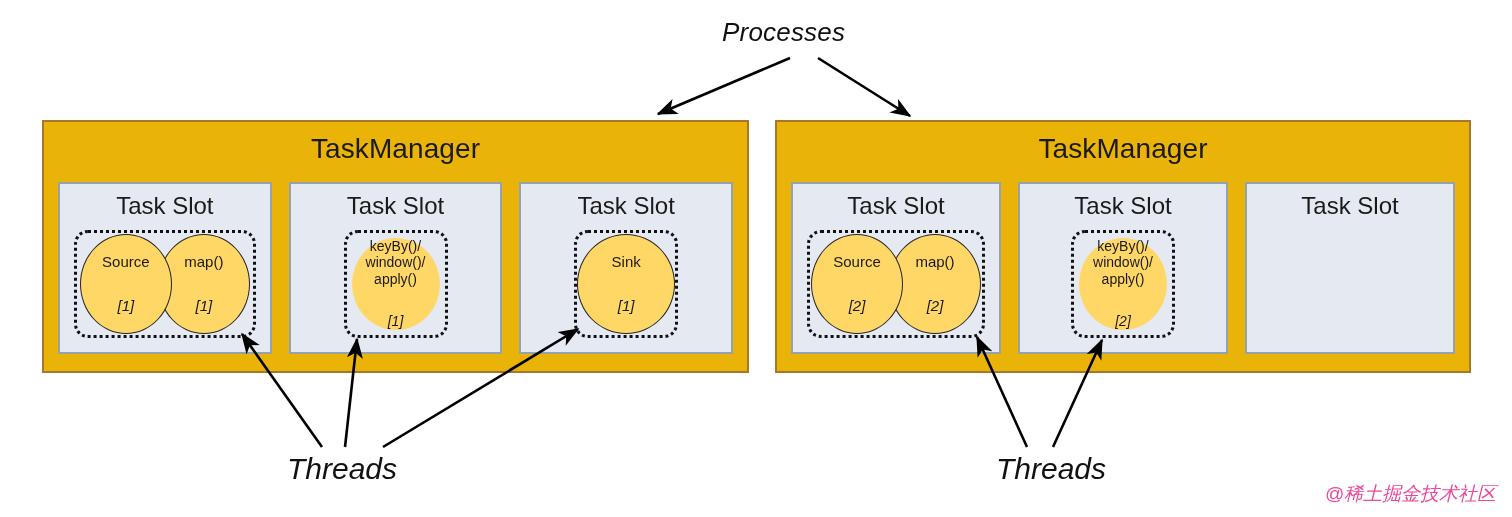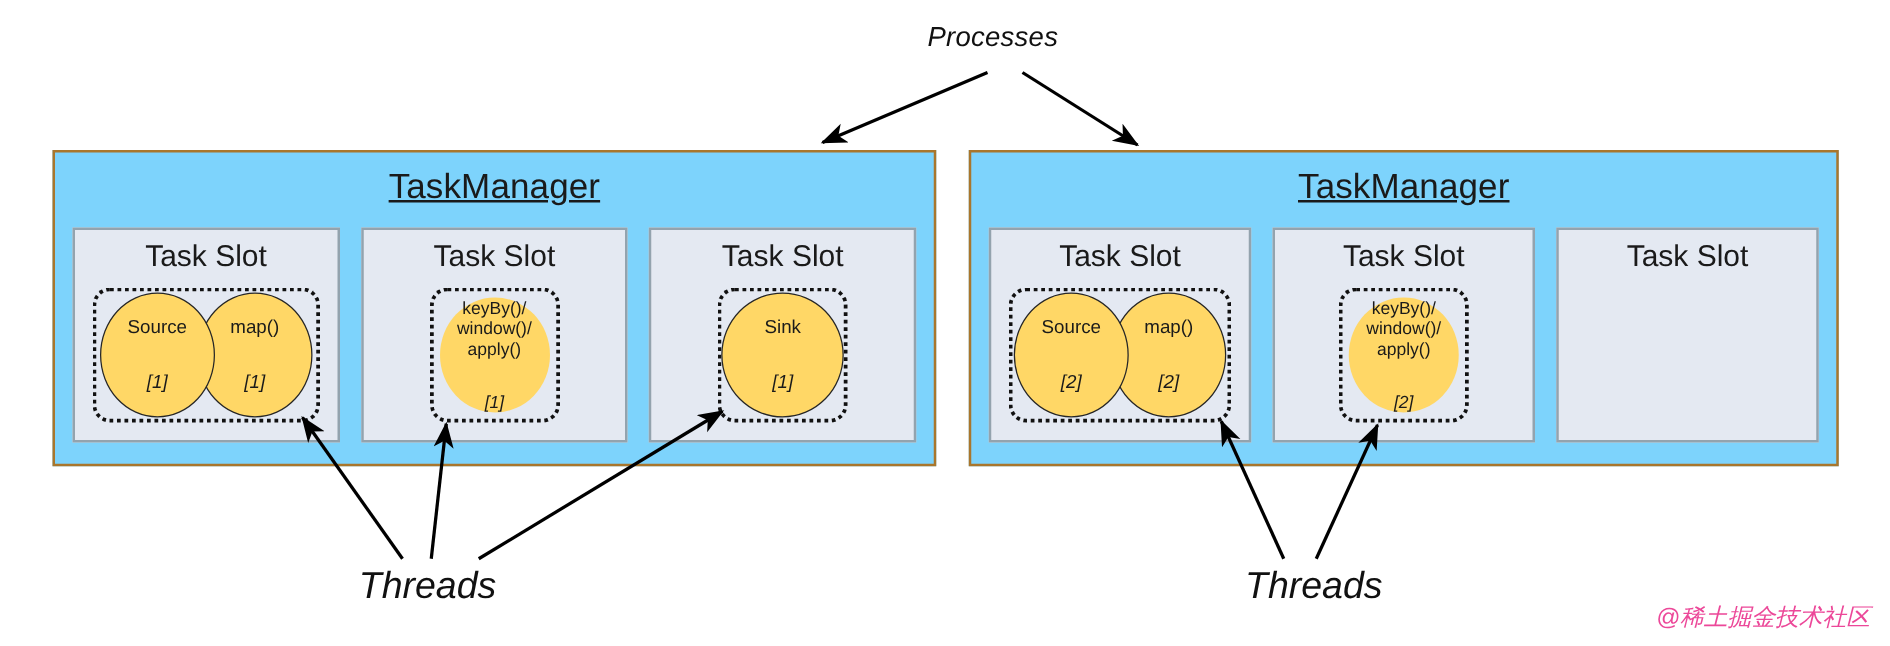--- a/index.html
+++ b/index.html
@@ -20,23 +20,23 @@
   }
   
   .annot-label {
     position: absolute;
     font-style: italic;
     font-weight: 400;
     color: #111111;
     white-space: nowrap;
   }
   #processes-label {
-    left: 742px;
+    left: 722px;
     top: 17px;
-    font-size: 22px;
+    font-size: 26px;
     letter-spacing: 0.2px;
   }
   #threads-left-label {
     left: 287px;
     top: 452px;
     font-size: 30px;
   }
   #threads-right-label {
     left: 996px;
     top: 452px;
@@ -48,26 +48,25 @@
     left: 0;
     top: 0;
     width: 1512px;
     height: 517px;
     pointer-events: none;
   }
   
   .taskmanager {
     position: absolute;
     box-sizing: border-box;
-    background: #7dd3fc;
+    background: #eab308;
     border: 2px solid #a9762c;
     display: flex;
     flex-direction: column;
     align-items: center;
-    text-decoration: underline;
   }
   #tm-1 { left: 42px;  top: 120px; width: 707px; height: 253px; }
   #tm-2 { left: 775px; top: 120px; width: 696px; height: 253px; }
 
   .tm-title {
     margin-top: 11px;
     font-size: 28px;
     font-weight: 400;
     color: #1a1a1a;
     letter-spacing: 0.1px;

